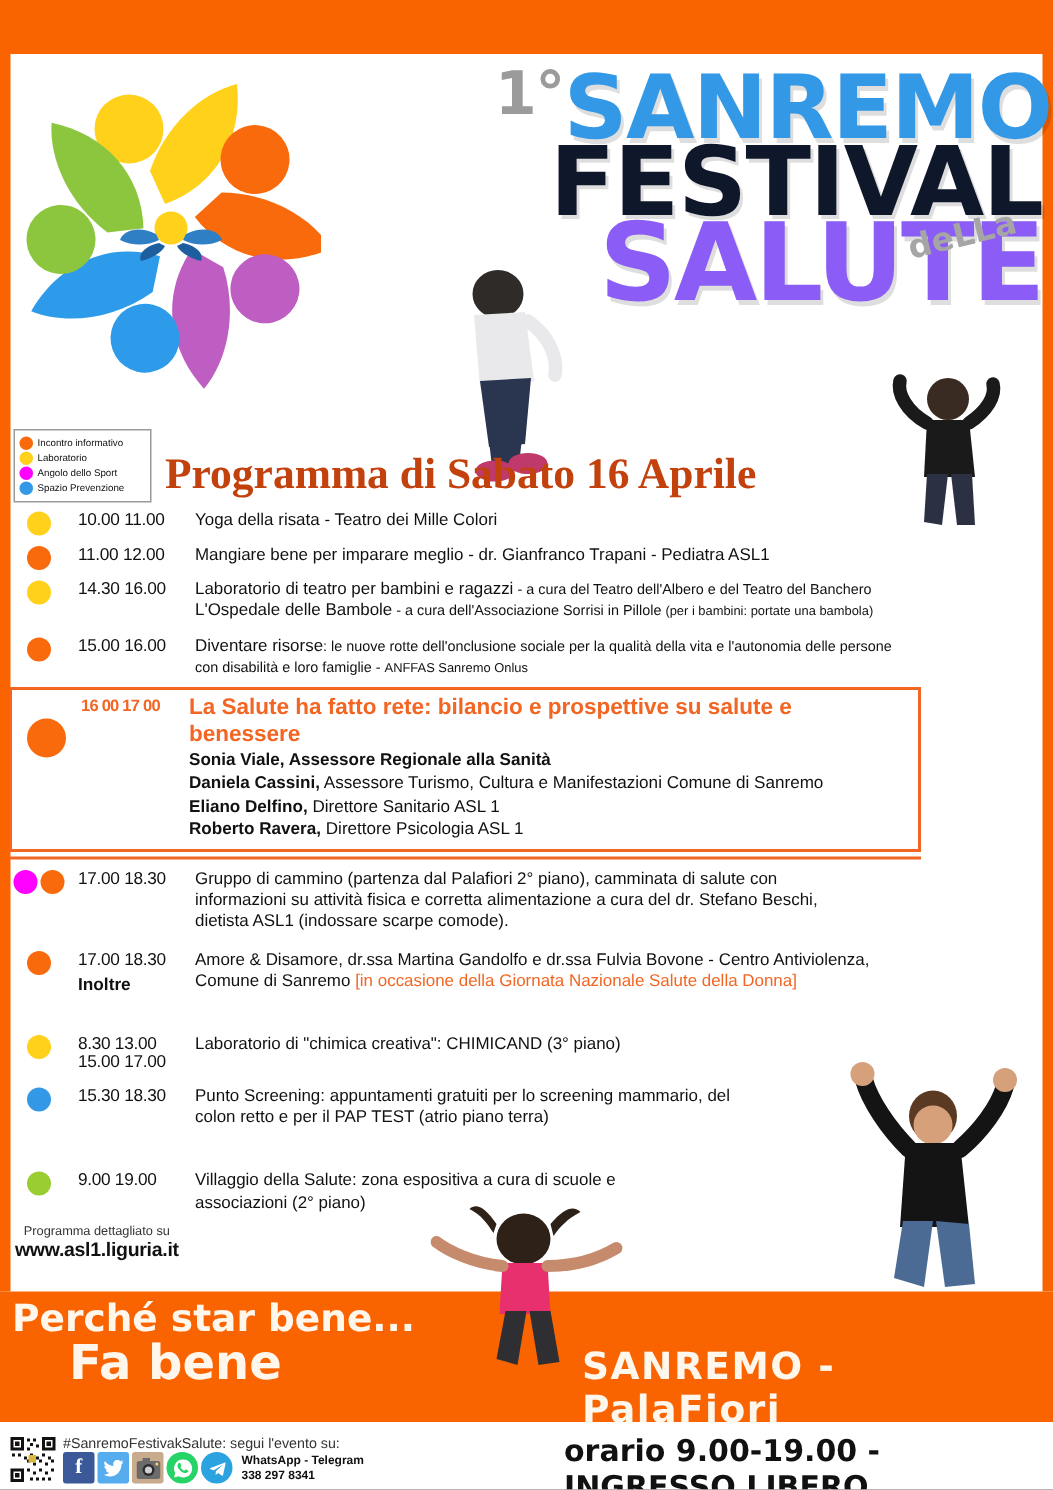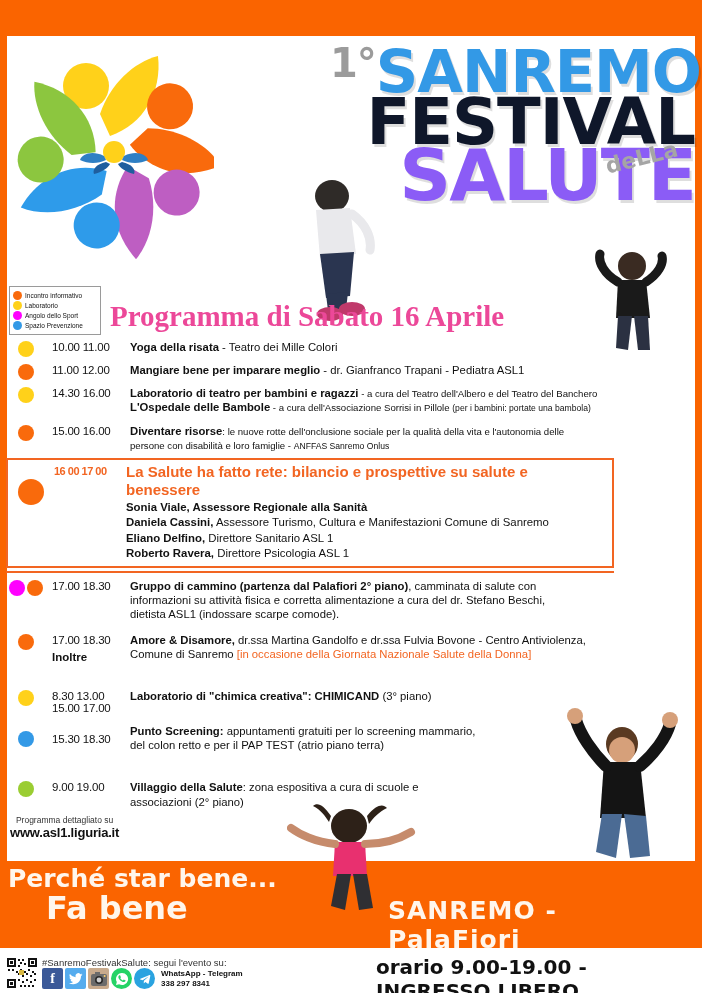--- a/index.html
+++ b/index.html
@@ -86,37 +86,37 @@
     padding:3px 3px 3px 3px; z-index:5;
   }
   .legend-row { display:flex; align-items:center; margin:1px 0; }
   .legend-dot { width:9px; height:9px; border-radius:50%; flex:0 0 9px; margin-right:3px; }
   .legend-txt { font-size:6.5px; color:#111; white-space:nowrap; }
 
   
   .prog-heading {
     position:absolute; left:110px; top:300px;
     font-family:"Liberation Serif", serif;
-    font-weight:bold; font-size:29px; color:#ec4899;
+    font-weight:bold; font-size:29px; color:#c2410c;
     z-index:4;
   }
 
   
   .schedule { position:absolute; left:0; top:336px; width:620px; z-index:4; }
   .srow { position:relative; display:flex; align-items:flex-start; padding:2px 0; }
   .bullets { flex:0 0 52px; display:flex; justify-content:center; align-items:flex-start;
              padding-top:3px; gap:2px; }
   .dot { width:16px; height:16px; border-radius:50%; display:block; }
   .dot.big { width:26px; height:26px; }
   .time {
     flex:0 0 78px; font-size:11.5px; color:#111; padding-top:3px;
     white-space:nowrap; letter-spacing:-0.2px;
   }
   .desc { flex:1; font-size:11.3px; color:#111; line-height:1.25; padding-top:2px; padding-right:6px; }
-  .desc b { font-weight:bold;margin-top:40px; }
+  .desc b { font-weight:normal;margin-top:40px; }
   .small { font-size:9.6px; }
   .smaller { font-size:8.6px; }
 
   
   .hl-box {
     position:relative; margin:4px 6px 3px 6px;
     border:2px solid #F26522; padding:3px 0 5px 0;
     display:flex; align-items:flex-start;
   }
   .hl-time { color:#F26522; font-weight:bold; font-size:11px; letter-spacing:-0.5px;
@@ -398,21 +398,21 @@
       <div class="time">
         <div>8.30 13.00</div>
         <div>15.00 17.00</div>
       </div>
       <div class="desc">
         <b>Laboratorio di "chimica creativa": CHIMICAND</b><span> (3° piano)</span>
       </div>
     </div>
 
 
-    <div class="srow" style="padding-top:6px;align-items:center;">
+    <div class="srow" style="padding-top:6px;">
       <div class="bullets">
         <span class="dot" style="background:#3399E6"></span>
       </div>
       <div class="time">15.30 18.30</div>
       <div class="desc" style="padding-right:130px;">
         <b>Punto Screening:</b><span> appuntamenti gratuiti per lo screening mammario, del colon retto e per il PAP TEST (atrio piano terra)</span>
       </div>
     </div>
 
     <div style="height:22px;"></div>

